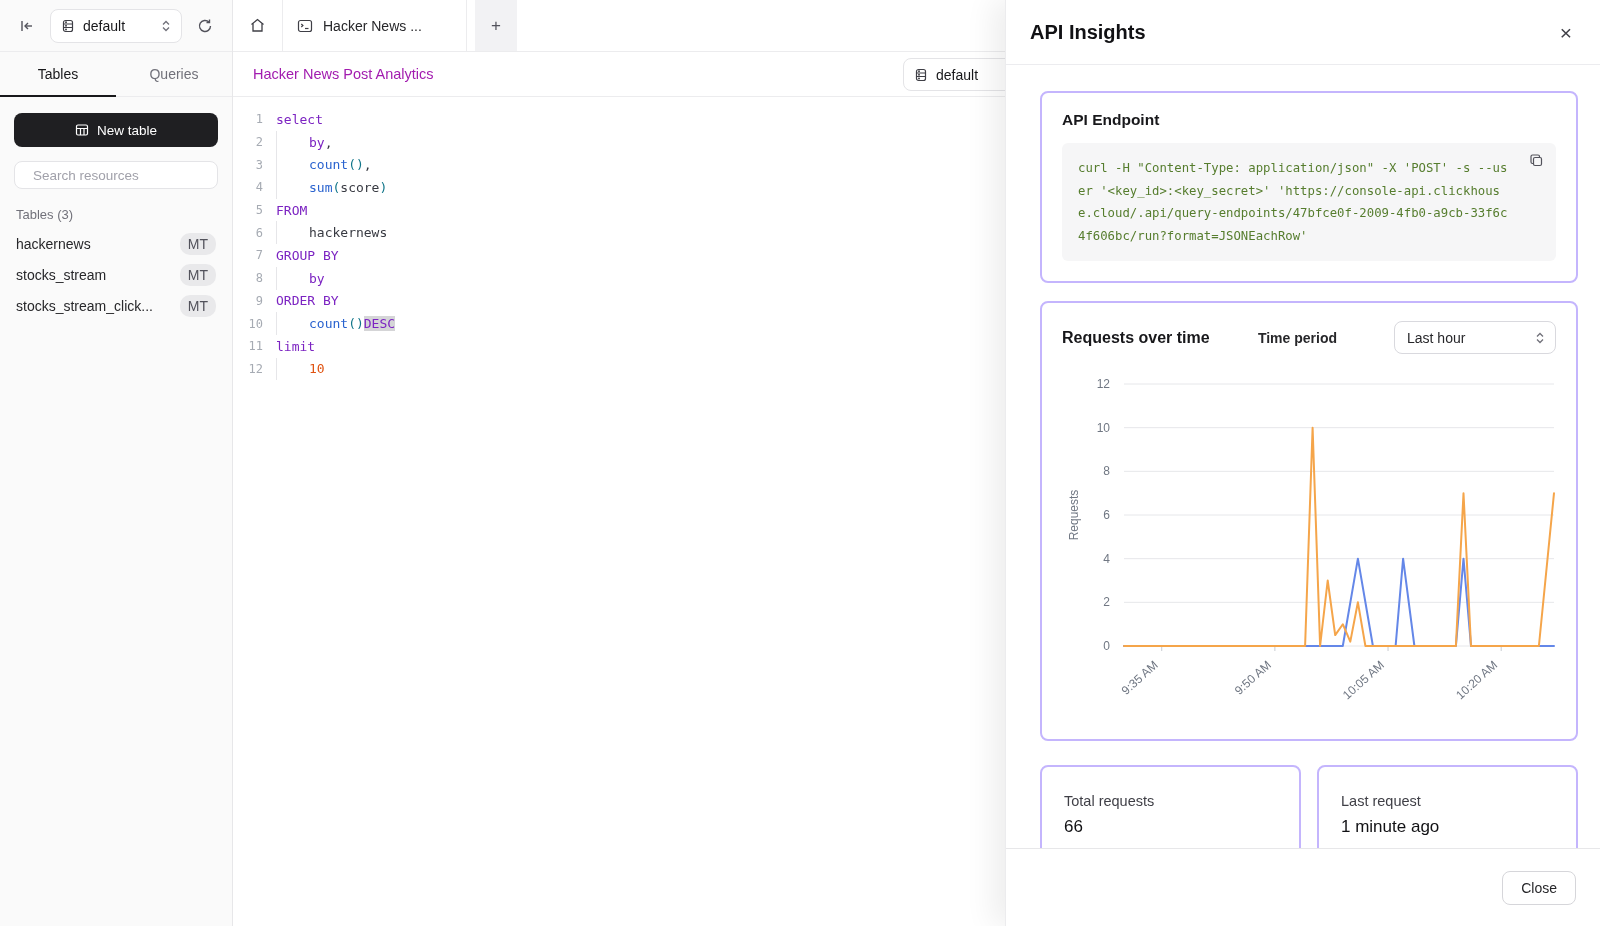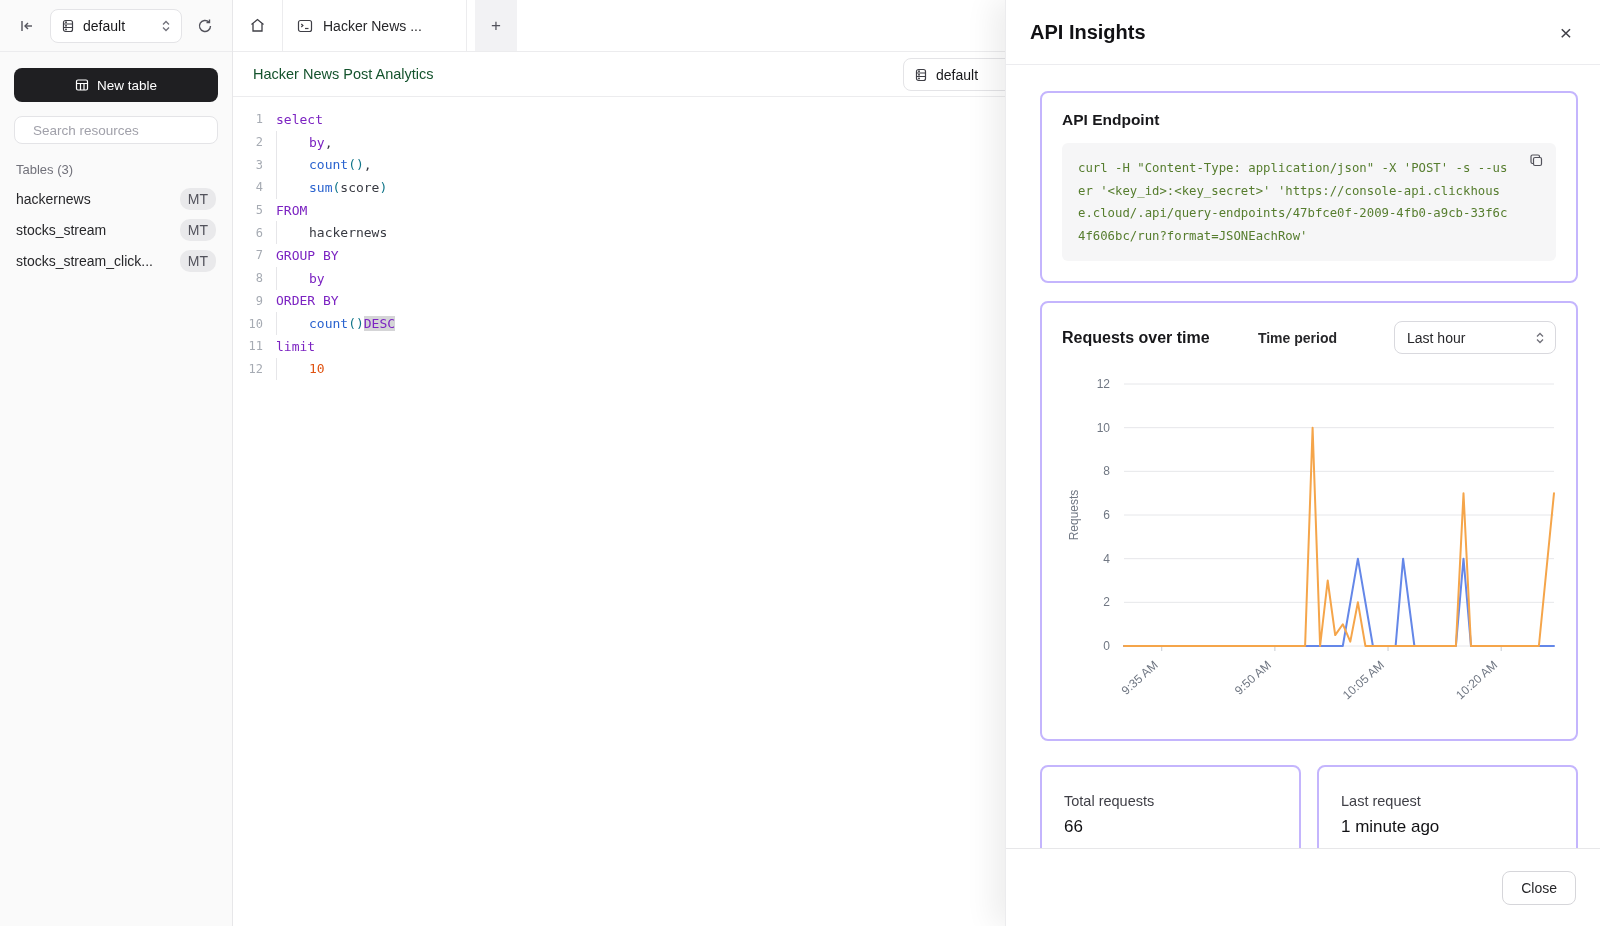--- a/index.html
+++ b/index.html
@@ -29,21 +29,21 @@
   .badge { background:#e9e9eb; color:#52525b; font-size:14px; padding:3px 8px; border-radius:10px; }
 
   
   .main { flex:1; display:flex; flex-direction:column; background:#fff; min-width:0; }
   .tabstrip { height:52px; display:flex; align-items:stretch; border-bottom:1px solid #ececee; background:#fff; }
   .home-btn { width:50px; display:flex; align-items:center; justify-content:center; border-right:1px solid #ececee; cursor:pointer; color:#3f3f46; }
   .q-tab { width:184px; display:flex; align-items:center; gap:10px; padding:0 14px; border-right:1px solid #ececee; font-size:14px; color:#27272a; background:#fff; cursor:pointer; }
   .q-tab .ttl { white-space:nowrap; overflow:hidden; }
   .newtab-btn { width:42px; margin-left:8px; background:#f2f2f4; display:flex; align-items:center; justify-content:center; font-size:17px; color:#52525b; cursor:pointer; }
   .title-row { height:45px; border-bottom:1px solid #ececee; display:flex; align-items:center; padding:0 20px; position:relative; }
-  .query-title { font-size:14.5px; color:#14532d; }
+  .query-title { font-size:14.5px; color:#a21caf; }
   .title-db { position:absolute; left:670px; top:6px; width:130px; height:33px; background:#fff; border:1px solid #e4e4e7; border-radius:8px; display:flex; align-items:center; gap:8px; padding:0 10px; font-size:14px; color:#18181b; cursor:pointer; }
 
   
   .code-area { flex:1; padding-top:11px; overflow:hidden; background:#fff; }
   .code-line { display:flex; align-items:center; height:22.7px; font-family:"DejaVu Sans Mono","Liberation Mono",monospace; font-size:13px; }
   .code-line .ln { width:30px; text-align:right; color:#a6abb3; margin-right:13px; font-size:12px; font-family:"DejaVu Sans Mono",monospace; flex:none; }
   .indent { width:33px; height:100%; border-left:1px solid #e6e6e9; flex:none; }
   .tk-kw { color:#7c24c2; }
   .tk-fn { color:#2a63cf; }
   .tk-par { color:#11768a; }
@@ -107,20 +107,28 @@
           </svg>
       </div>
       <button class="icon-btn">
         <svg class="ico" width="16" height="16" viewBox="0 0 16 16" fill="none" stroke="#52525b" stroke-width="1.4">
             <path d="M13.5 8a5.5 5.5 0 1 1-1.6-3.9"></path>
             <path d="M12.5 1.5v3h-3"></path>
           </svg>
       </button>
     </div>
 
+    <div class="sb-tabs">
+      <div class="sb-tab active">
+          <span>Tables</span>
+        </div>
+      <div class="sb-tab">
+          <span>Queries</span>
+        </div>
+    </div>
 
     <button class="new-table-btn">
       <svg class="ico" width="14" height="14" viewBox="0 0 14 14" fill="none" stroke="#fff" stroke-width="1.2">
           <rect x="1.5" y="2" width="11" height="10" rx="1.5"></rect>
           <path d="M1.5 5.5h11M5.5 5.5V12M9 5.5V12"></path>
         </svg>
       <span>New table</span>
     </button>
 
     <div class="search-box">

